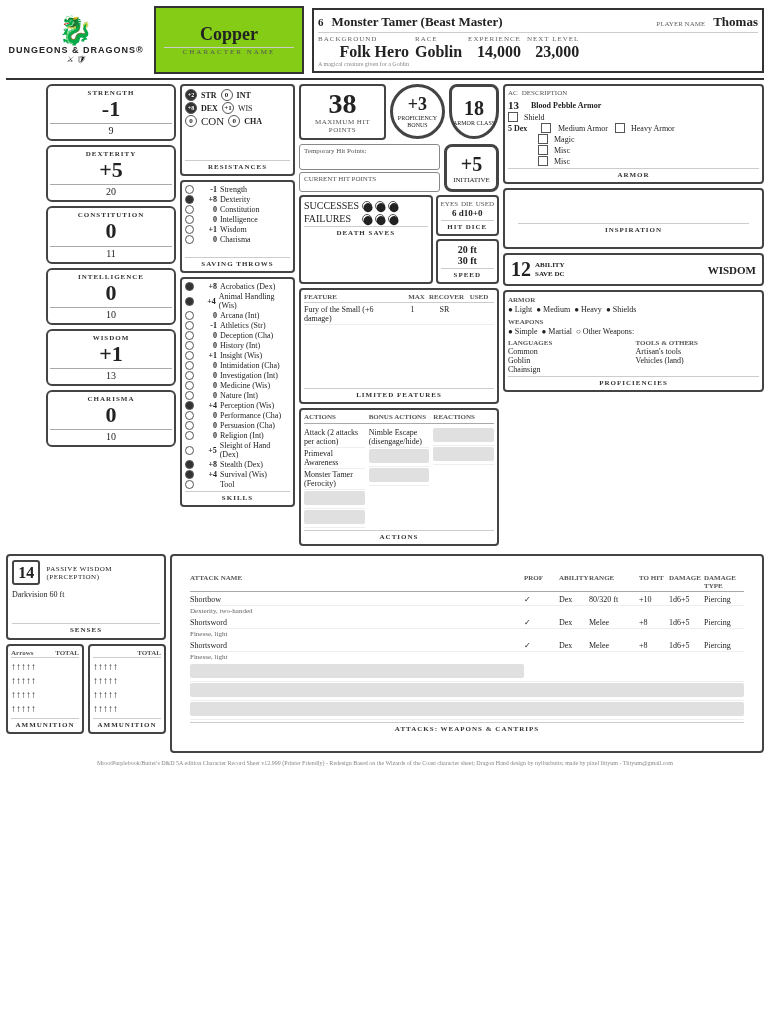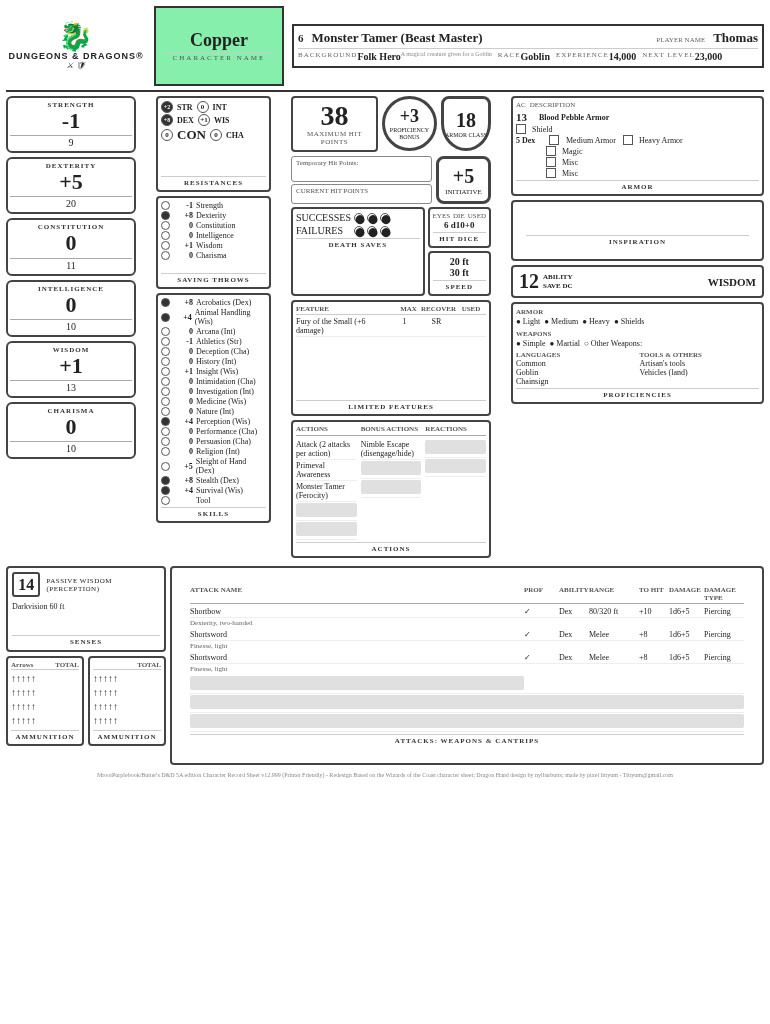--- a/index.html
+++ b/index.html
@@ -26,26 +26,26 @@
       padding-bottom: 4px;
       margin-bottom: 4px;
     }
     .header-logo {
       width: 140px;
       display: flex;
       flex-direction: column;
       align-items: center;
     }
     .char-name-box {
-      width: 130px;
+      width: 150px;
       text-align: center;
       border: 2px solid #333;
-      padding: 22px 8px;
+      padding: 16px 8px;
       margin: 0 8px;
-      background: #86efac;
+      background: #84cc16;
     }
     .char-name-big {
       font-size: 18px;
       font-weight: bold;
       font-family: Georgia, serif;
     }
     .char-name-label {
       font-size: 7px;
       letter-spacing: 2px;
       text-transform: uppercase;
@@ -83,40 +83,42 @@
       font-size: 13px;
       font-weight: bold;
     }
     .char-info-row2 {
       display: flex;
       align-items: baseline;
       gap: 6px;
     }
     .info-field {
       display: flex;
-      flex-direction: row;
+      flex-direction: column;
     }
     .info-field-label {
       font-size: 7px;
       color: #666;
       text-transform: uppercase;
       letter-spacing: 1px;
     }
     .info-field-value {
-      font-size: 10px;
-      font-weight: bold;
+      font-size: 16px;
+      font-weight: bold;
+      text-align: right;
     }
     .info-field-sub {
       font-size: 6px;
       color: #888;
     }
     
     .main-layout {
       display: flex;
-      gap: 20px;
+      gap: 4px;
+      margin-left: 40px;
     }
     
     .left-col {
       width: 130px;
       flex-shrink: 0;
     }
     
     .right-col {
       flex: 1;
     }
@@ -662,27 +664,27 @@
           <span style="font-size:8px; font-weight:bold;">INT</span>
         </div>
         <div class="resistances-row">
           <span class="circle-stat circle-filled">
               <span style="font-size:6px;">+8</span>
             </span>
           <span style="font-size:8px; font-weight:bold;">DEX</span>
           <span class="circle-stat">
               <span style="font-size:7px;">+1</span>
             </span>
-          <span style="font-size:8px; font-weight:bold;">WIS</span>
+          <span style="font-size:8px; font-weight:normal;">WIS</span>
         </div>
         <div class="resistances-row">
           <span class="circle-stat">
               <span style="font-size:7px;">0</span>
             </span>
-          <span style="font-size:13px; font-weight:bold;">CON</span>
+          <span style="font-size:11px; font-weight:normal;">CON</span>
           <span class="circle-stat">
               <span style="font-size:7px;">0</span>
             </span>
           <span style="font-size:8px; font-weight:bold;">CHA</span>
         </div>
         <div style="height:30px;"></div>
         <div class="section-title">RESISTANCES</div>
       </div>
 
       <div class="saving-throws-section">

